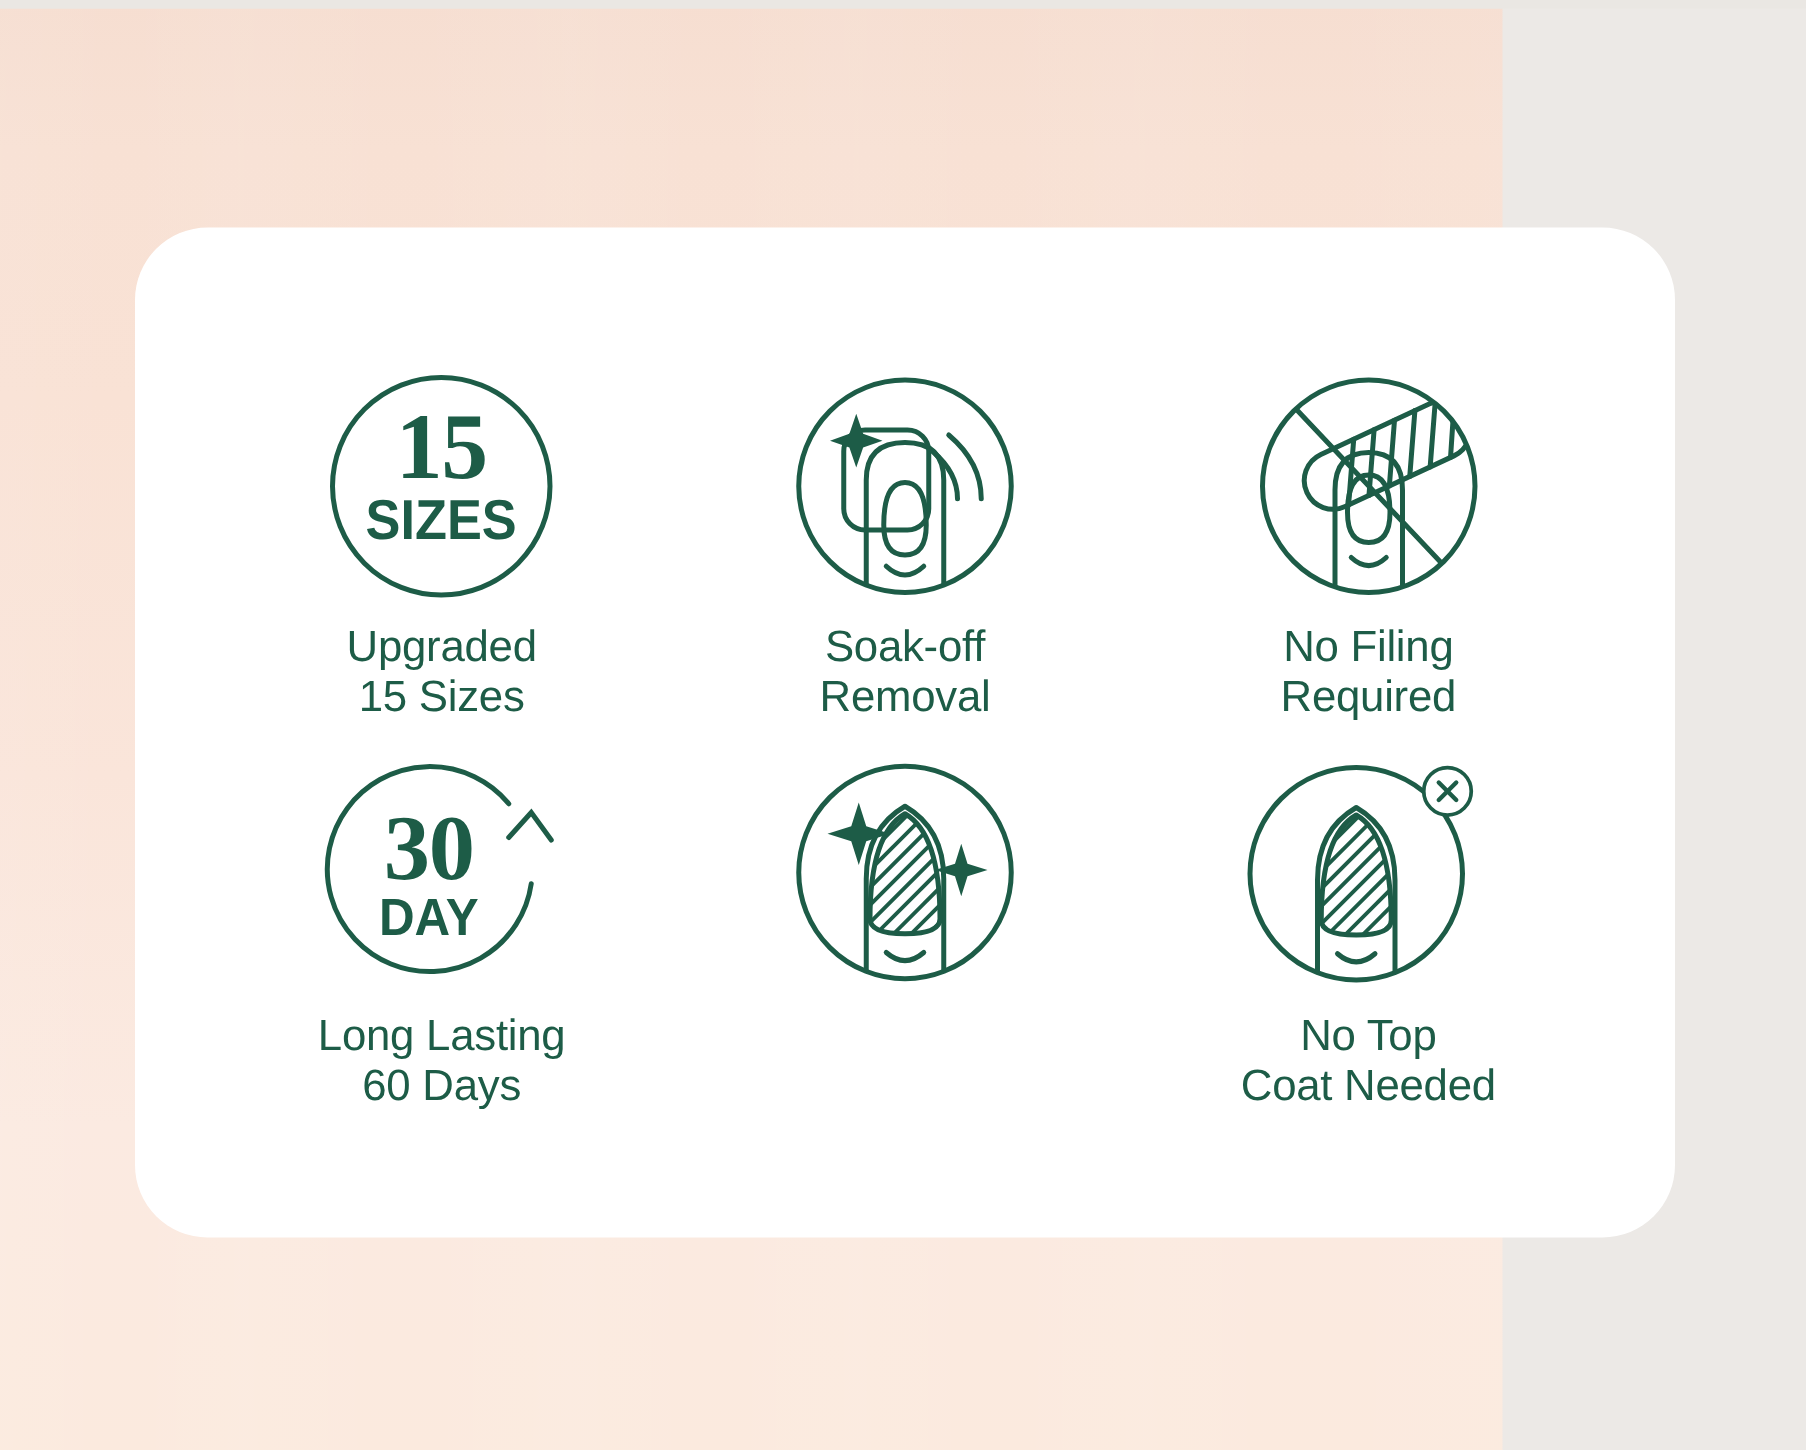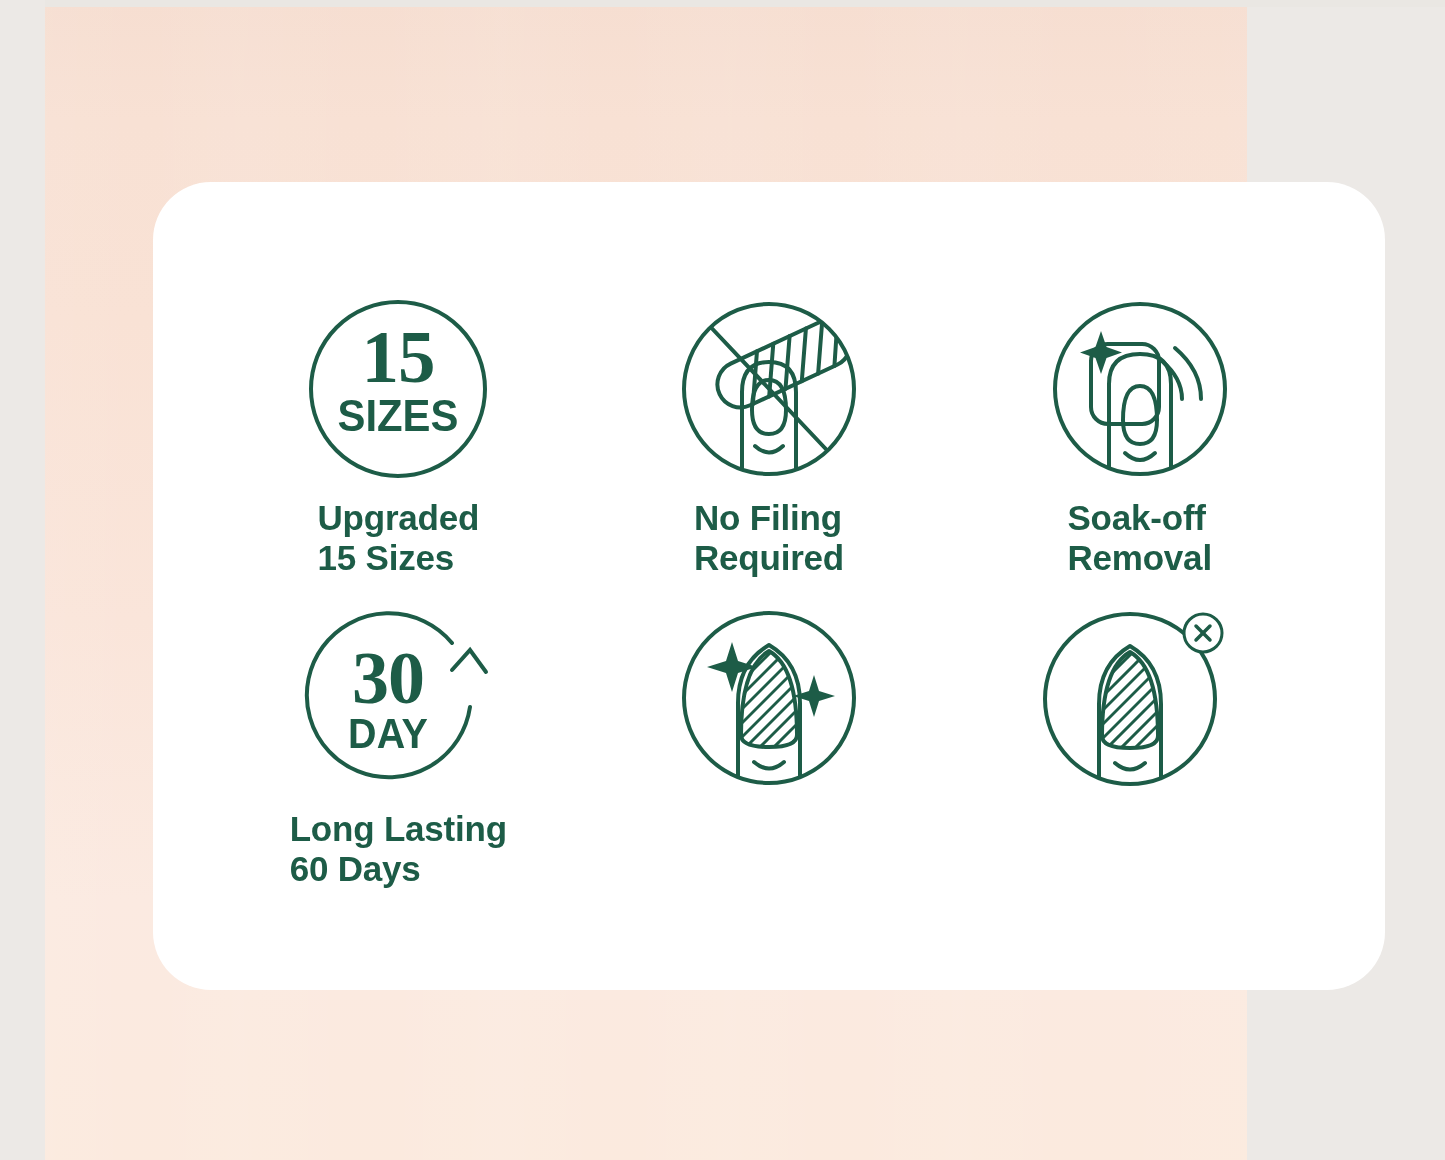--- a/index.html
+++ b/index.html
@@ -21,21 +21,20 @@
     width: 1202px;
     height: 1160px;
     background:
       linear-gradient(180deg,
         #f6ded1 0px,
         #f8e1d4 120px,
         #f9e2d5 320px,
         #fae5da 620px,
         #fbeae1 900px,
         #fbeade 1160px);
-    margin-left: 45px;
   }
 
   
   #top-strip {
     position: absolute;
     top: 0; left: 0;
     width: 1445px;
     height: 7px;
     background: #eae7e3;
   }
@@ -93,25 +92,25 @@
     height: 190px;
     display: flex;
     align-items: center;
     justify-content: center;
   }
 
   .icon-wrap svg { display: block; overflow: visible; }
 
   .caption {
     margin-top: 14px;
-    text-align: left;
+    text-align: center;
     color: #1d5c47;
     font-size: 35px;
     line-height: 40px;
-    font-weight: 700;
+    font-weight: 400;
     letter-spacing: -0.2px;
     white-space: pre-line;
   }
 
   .row2 .caption { margin-top: 16px; }
 </style>
 </head>
 <body>
 
 <div id="stage">
@@ -125,20 +124,48 @@
       <div class="feature row1">
         <div class="icon-wrap">
           <svg width="182" height="182" viewBox="0 0 182 182">
             <circle cx="91" cy="91" r="87" fill="none" stroke="#1d5c47" stroke-width="4"></circle>
             <text x="91" y="84" text-anchor="middle" font-family="'Liberation Serif', serif" font-size="75" font-weight="700" fill="#1d5c47" letter-spacing="-1">15</text>
             <text x="91" y="133" text-anchor="middle" font-family="'Liberation Sans', sans-serif" font-size="45" font-weight="700" fill="#1d5c47" letter-spacing="0" transform="scale(0.93,1) translate(6.8,0)">SIZES</text>
           </svg>
         </div>
         <div class="caption">Upgraded
 15 Sizes</div>
+      </div>
+
+      <div class="feature row1">
+        <div class="icon-wrap">
+          <svg width="182" height="182" viewBox="0 0 182 182">
+            <defs>
+              <clipPath id="clipSoak">
+                  <circle cx="91" cy="91" r="85"></circle>
+                </clipPath>
+            </defs>
+            <circle cx="91" cy="91" r="85" fill="none" stroke="#1d5c47" stroke-width="4"></circle>
+            <g clip-path="url(#clipSoak)" fill="none" stroke="#1d5c47" stroke-width="4" stroke-linecap="round" stroke-linejoin="round">
+
+              <path d="M60 182 L60 86 Q60 56 91 56 Q122 56 122 86 L122 182"></path>
+              <path d="M74 122 Q74 88 91 88 Q108 88 108 122 Q108 146 91 146 Q74 146 74 122"></path>
+              <path d="M76 155 Q91 169 106 155"></path>
+
+              <rect x="42" y="46" width="68" height="80" rx="17" ry="17"></rect>
+
+              <path d="M126 50 Q152 72 152 101"></path>
+              <path d="M113 63 Q133 80 133 101"></path>
+            </g>
+
+            <path d="M52 33 L57.5 49 L73 54.5 L57.5 60 L52 76 L46.5 60 L31 54.5 L46.5 49 Z" fill="#1d5c47"></path>
+          </svg>
+        </div>
+        <div class="caption">Soak-off
+Removal</div>
       </div>
 
       <div class="feature row1">
         <div class="icon-wrap">
           <svg width="182" height="182" viewBox="0 0 182 182">
             <defs>
               <clipPath id="clipFile">
                   <circle cx="91" cy="91" r="85"></circle>
                 </clipPath>
             </defs>
@@ -159,48 +186,20 @@
                 <line x1="134" y1="92" x2="160" y2="46"></line>
                 <line x1="152" y1="92" x2="174" y2="52"></line>
               </g>
 
               <line x1="26" y1="22" x2="162" y2="166"></line>
             </g>
           </svg>
         </div>
         <div class="caption">No Filing
 Required</div>
-      </div>
-
-      <div class="feature row1">
-        <div class="icon-wrap">
-          <svg width="182" height="182" viewBox="0 0 182 182">
-            <defs>
-              <clipPath id="clipSoak">
-                  <circle cx="91" cy="91" r="85"></circle>
-                </clipPath>
-            </defs>
-            <circle cx="91" cy="91" r="85" fill="none" stroke="#1d5c47" stroke-width="4"></circle>
-            <g clip-path="url(#clipSoak)" fill="none" stroke="#1d5c47" stroke-width="4" stroke-linecap="round" stroke-linejoin="round">
-
-              <path d="M60 182 L60 86 Q60 56 91 56 Q122 56 122 86 L122 182"></path>
-              <path d="M74 122 Q74 88 91 88 Q108 88 108 122 Q108 146 91 146 Q74 146 74 122"></path>
-              <path d="M76 155 Q91 169 106 155"></path>
-
-              <rect x="42" y="46" width="68" height="80" rx="17" ry="17"></rect>
-
-              <path d="M126 50 Q152 72 152 101"></path>
-              <path d="M113 63 Q133 80 133 101"></path>
-            </g>
-
-            <path d="M52 33 L57.5 49 L73 54.5 L57.5 60 L52 76 L46.5 60 L31 54.5 L46.5 49 Z" fill="#1d5c47"></path>
-          </svg>
-        </div>
-        <div class="caption">Soak-off
-Removal</div>
       </div>
 
       <div class="feature row2">
         <div class="icon-wrap">
           <svg width="196" height="188" viewBox="0 0 196 188">
             <g fill="none" stroke="#1d5c47" stroke-width="4" stroke-linecap="round">
 
               <path d="M152 39 A 82 82 0 1 0 170 103"></path>
 
               <path d="M152 66 L170 46 L186 68"></path>
@@ -287,17 +286,19 @@
 
             <g>
               <circle cx="161" cy="30" r="19" fill="#ffffff" stroke="#1d5c47" stroke-width="3"></circle>
               <g stroke="#1d5c47" stroke-width="3.5" stroke-linecap="round">
                 <line x1="154" y1="23" x2="168" y2="37"></line>
                 <line x1="168" y1="23" x2="154" y2="37"></line>
               </g>
             </g>
           </svg>
         </div>
+        <div class="caption">No Top
+Coat Needed</div>
       </div>
 
     </div>
   </div>
 </div>
 
 </body></html>

